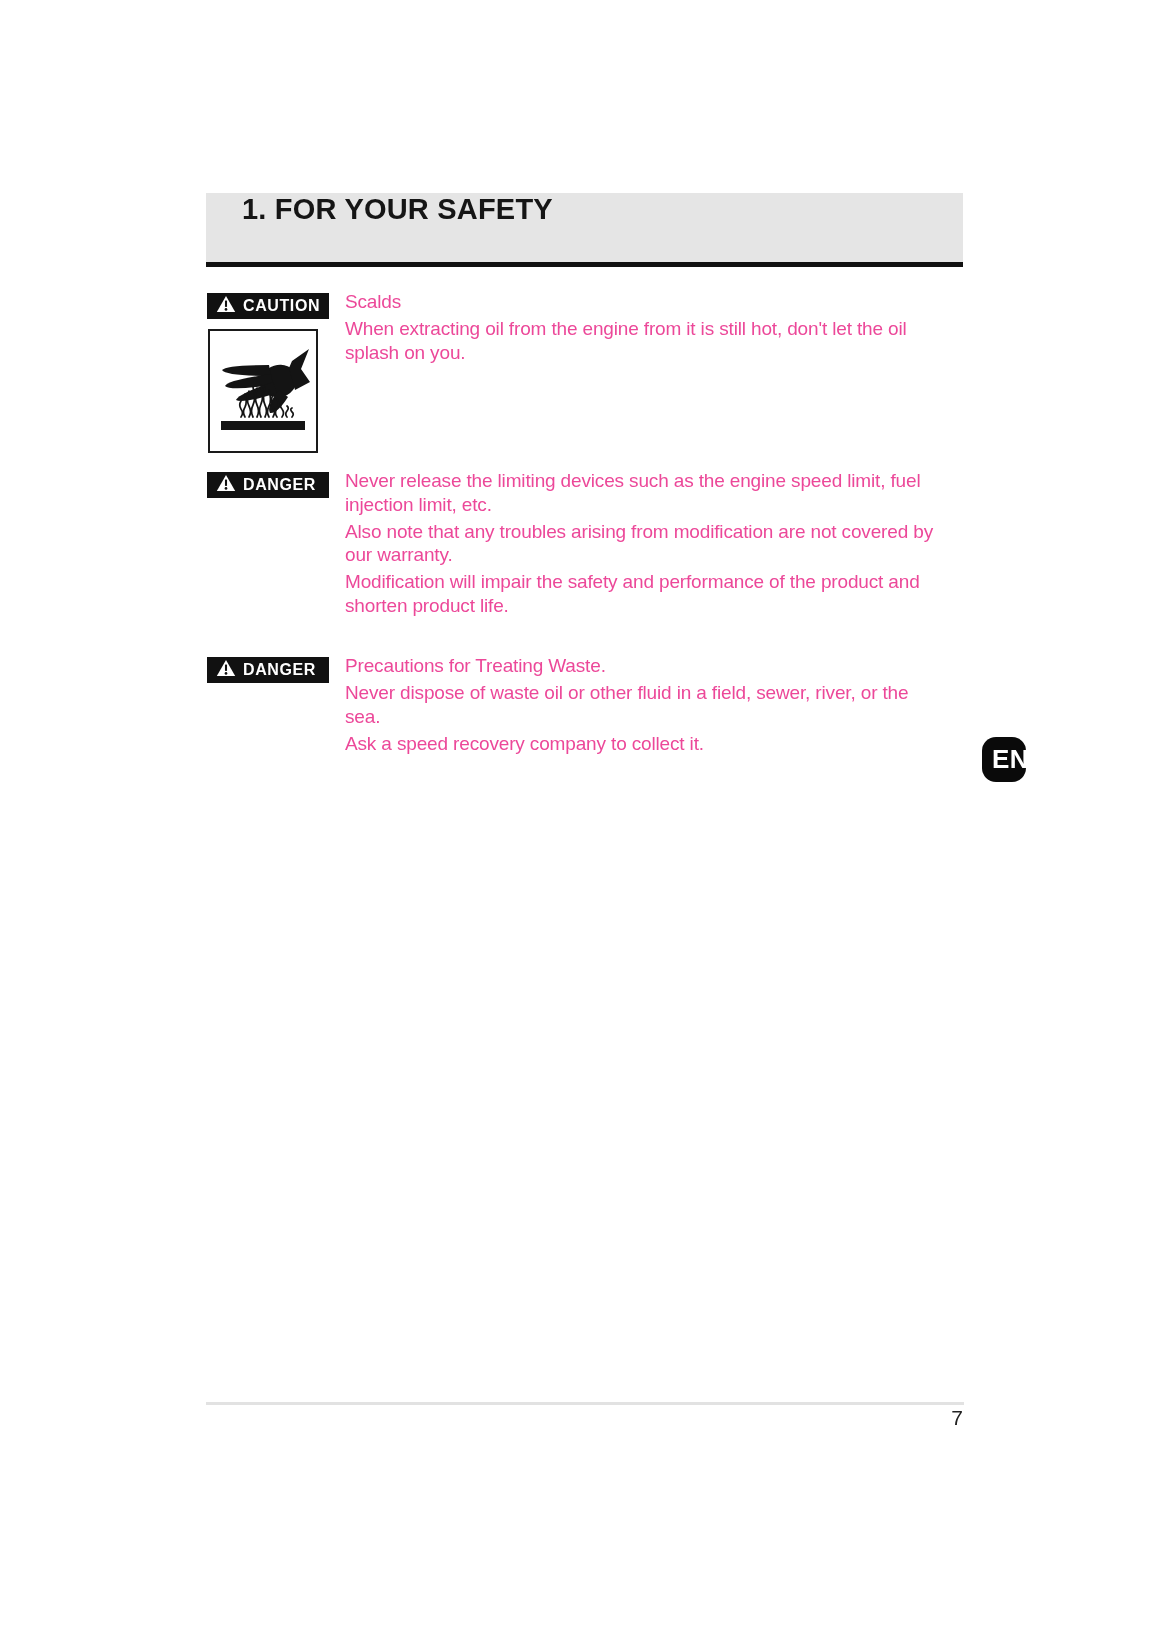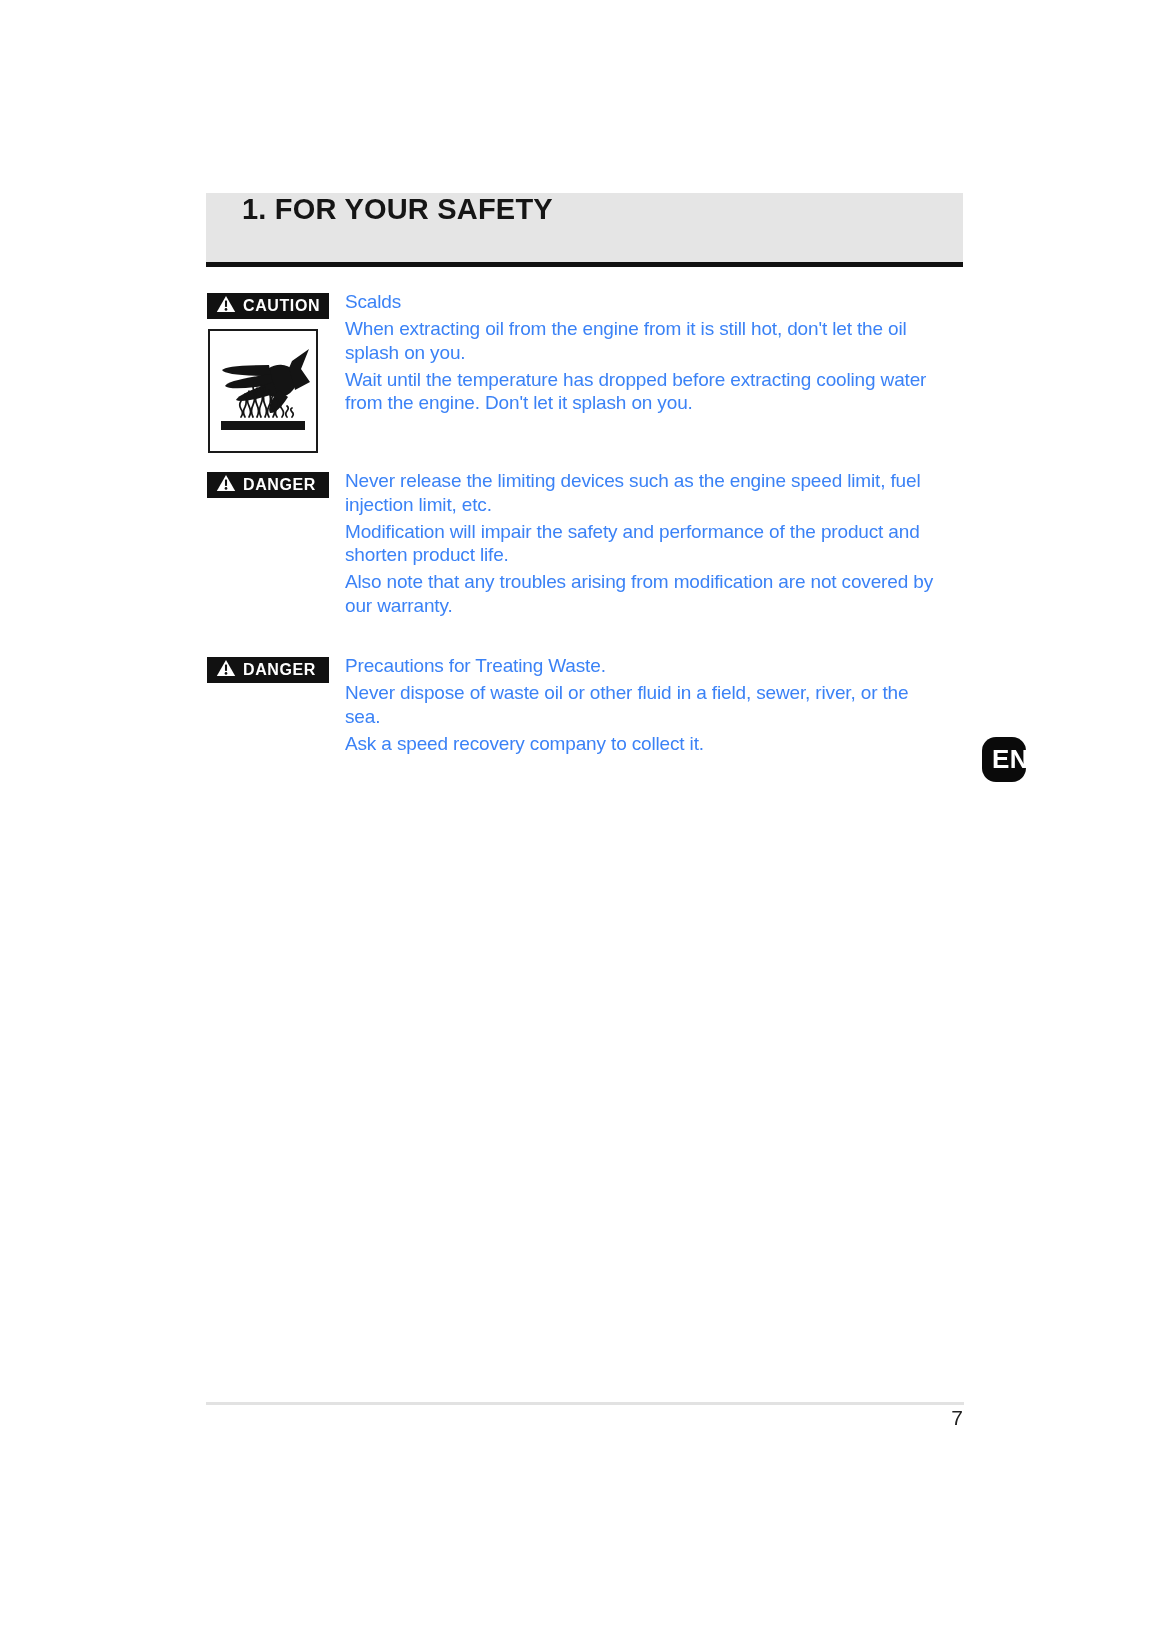--- a/index.html
+++ b/index.html
@@ -34,21 +34,21 @@
     font-weight:bold; font-size:16px; letter-spacing:0.6px;
   }
   .warn .badge svg { flex:0 0 auto; }
   .picto-box {
     position:absolute; left:1px; top:36px; width:106px; height:120px;
     border:2px solid #1a1a1a; background:#ffffff;
     display:flex; align-items:center; justify-content:center;
   }
   .warn .text {
     position:absolute; left:138px; top:-3px; width:600px;
-    font-size:19px; line-height:23.5px; letter-spacing:-0.15px; color:#3b82f6;
+    font-size:19px; line-height:23.5px; letter-spacing:-0.15px; color:#ec4899;
   }
   .warn .text p { margin:0 0 3.5px 0; }
   .warn .text p:last-child { margin-bottom:0; }
 
   #section-caution { top:293px; }
   #section-danger-1 { top:472px; }
   #section-danger-2 { top:657px; }
 
   
   .en-tab {
@@ -114,39 +114,38 @@
           <path d="M69 76 q3 -4 0 -8 q-3 -3 0 -6"></path>
           <path d="M74 76 q-2.5 -3 0 -6 q2.5 -3 0 -5"></path>
           <path d="M79 76 q2.5 -3 0 -5 q-2.5 -3 0 -4"></path>
         </g>
         <rect x="8" y="80" width="84" height="9" fill="#141414"></rect>
       </svg>
     </div>
     <div class="text">
       <p>Scalds</p>
       <p>When extracting oil from the engine from it is still hot, don't let the oil splash on you.</p>
-      <p>Wait until the temperature has dropped before extracting cooling water from the engine. Don't let it splash on you.</p>
     </div>
   </section>
 
   <section class="warn" id="section-danger-1">
     <div class="badge">
       <span>
         <svg width="20" height="18" viewBox="0 0 22 20" aria-hidden="true">
           <path d="M11 1.2 L21.2 18.8 L0.8 18.8 Z" fill="#ffffff"></path>
           <rect x="9.85" y="6.2" width="2.3" height="7" fill="#111111"></rect>
           <circle cx="11" cy="16" r="1.5" fill="#111111"></circle>
         </svg>
       </span>
       <span>DANGER</span>
     </div>
     <div class="text">
       <p>Never release the limiting devices such as the engine speed limit, fuel injection limit, etc.</p>
+      <p>Also note that any troubles arising from modification are not covered by our warranty.</p>
       <p>Modification will impair the safety and performance of the product and shorten product life.</p>
-      <p>Also note that any troubles arising from modification are not covered by our warranty.</p>
     </div>
   </section>
 
   <section class="warn" id="section-danger-2">
     <div class="badge">
       <span>
         <svg width="20" height="18" viewBox="0 0 22 20" aria-hidden="true">
           <path d="M11 1.2 L21.2 18.8 L0.8 18.8 Z" fill="#ffffff"></path>
           <rect x="9.85" y="6.2" width="2.3" height="7" fill="#111111"></rect>
           <circle cx="11" cy="16" r="1.5" fill="#111111"></circle>

